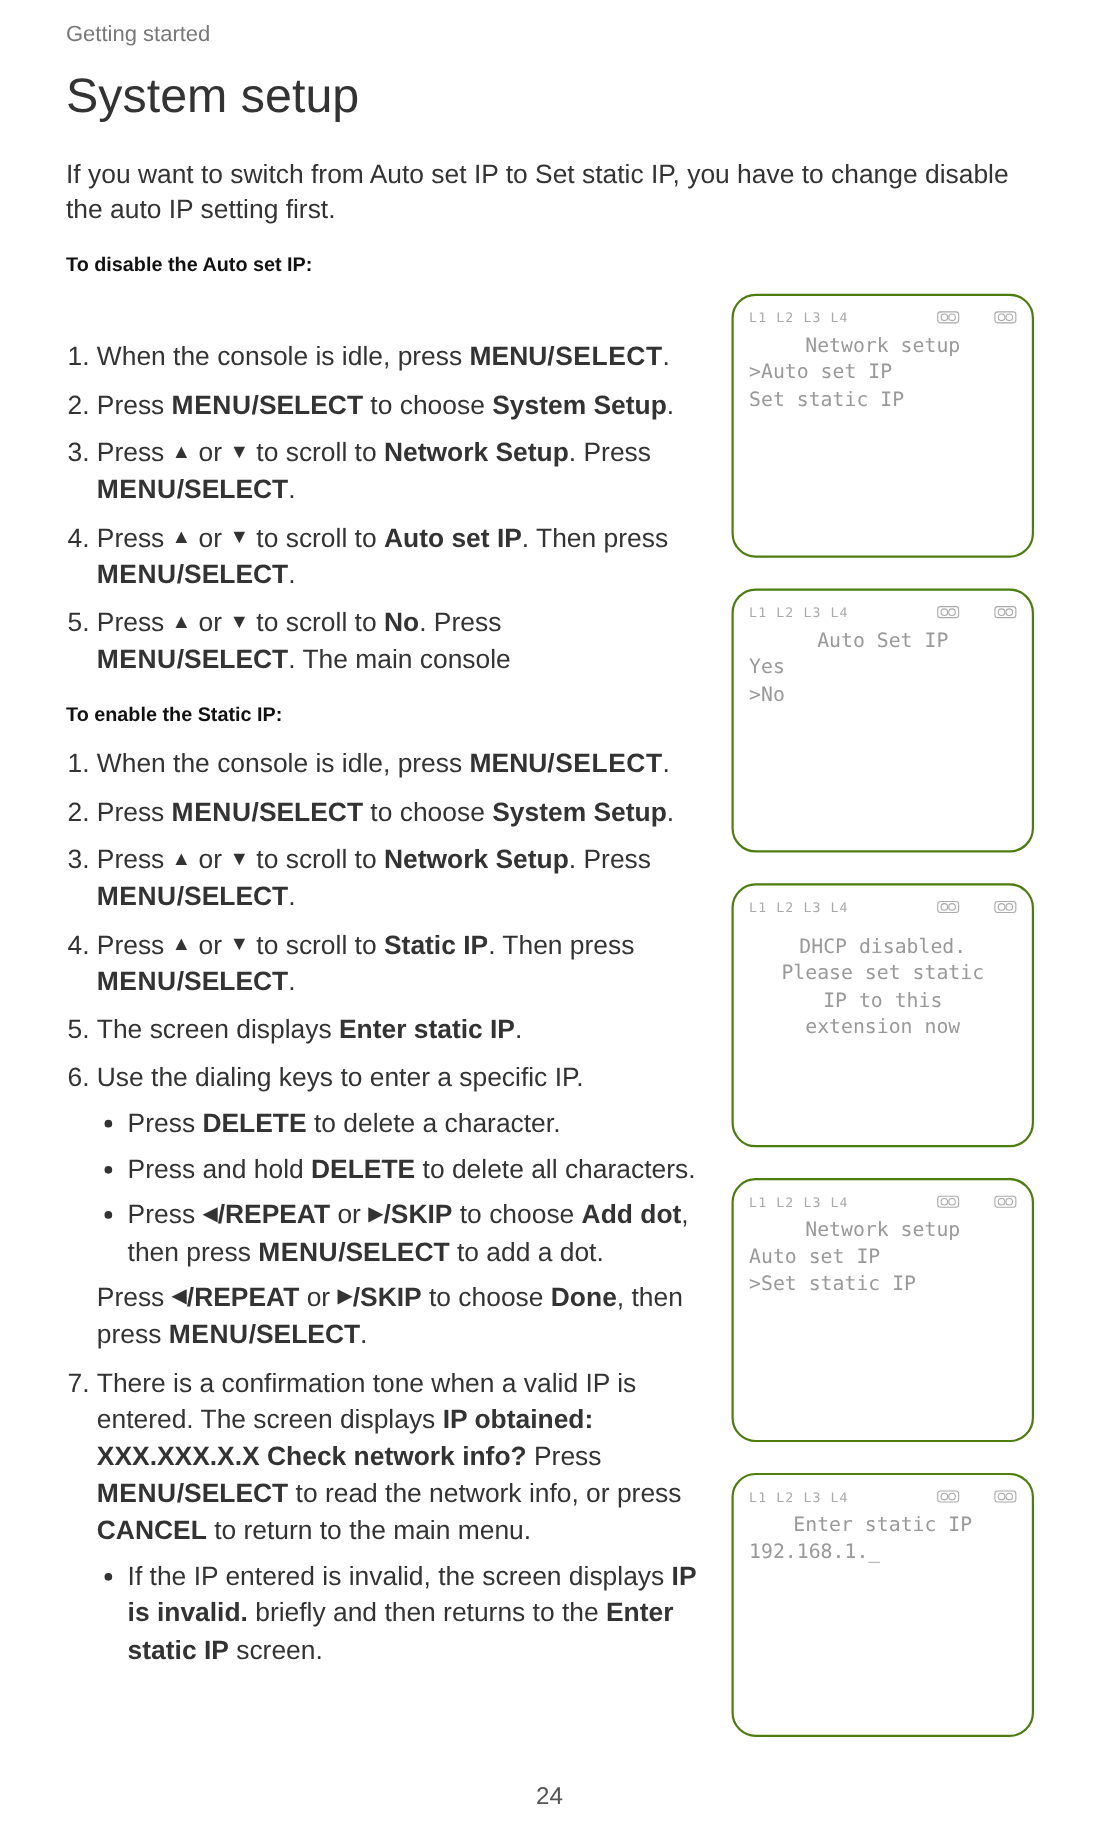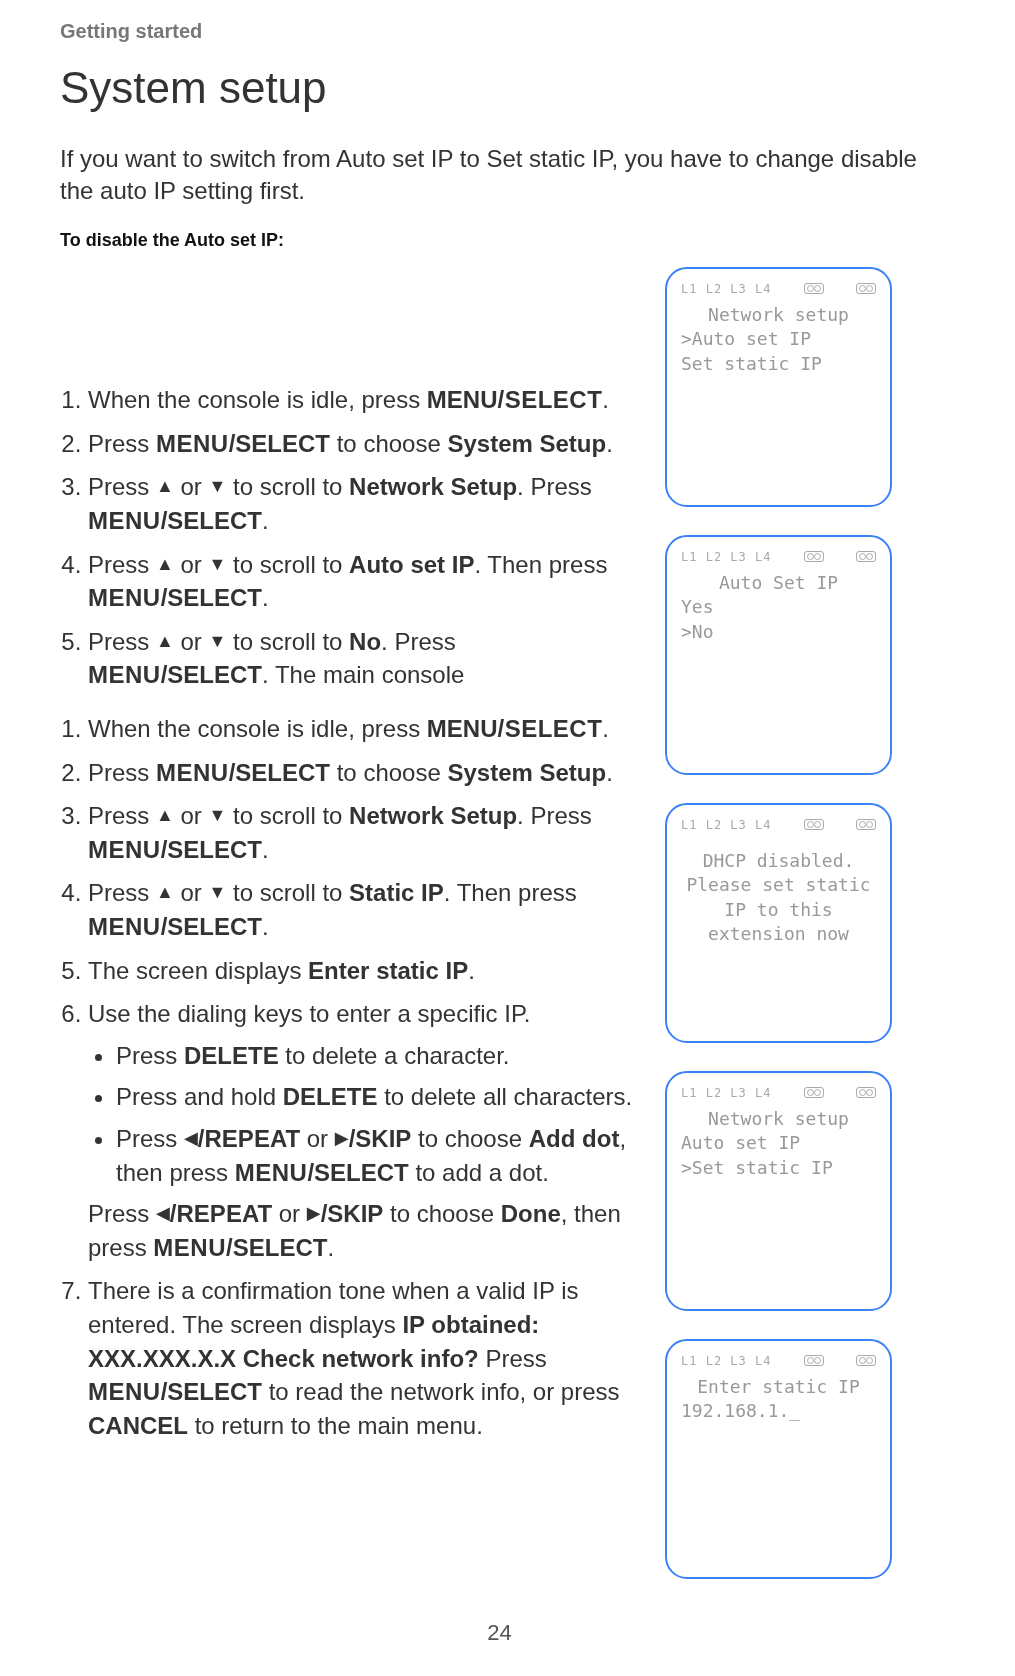--- a/index.html
+++ b/index.html
@@ -7,21 +7,21 @@
     width: 1015px;
     height: 1676px;
     background: #fff;
     color: #333;
     font-family: Arial, Helvetica, sans-serif;
     position: relative;
     padding: 20px 60px 0 60px;
   }
   .header {
     font-size: 20px;
-    font-weight: 700;
+    font-weight: 400;
     color: #777;
     margin-bottom: 8px;
   }
   .title {
     font-size: 44px;
     font-weight: 300;
     color: #333;
     margin-top: 20px;
     margin-bottom: 30px;
   }
@@ -73,23 +73,23 @@
   .tri {
     display: inline-block;
     font-size: 18px;
     position: relative;
     top: -3px;
   }
   .underline { }
 
   
   .screen {
-    border: 2px solid #3b82f6;
+    border: 2px solid #4d7c0f;
     border-radius: 22px;
-    width: 227px;
+    width: 275px;
     height: 240px;
     padding: 12px 14px;
     font-family: "DejaVu Sans Mono", "Lucida Console", monospace;
     color: #999;
     font-size: 18px;
     line-height: 1.35;
   }
   .screen .icons {
     display: flex;
     gap: 8px;
@@ -150,20 +150,21 @@
         <span>Press </span><span class="tri">▲</span><span> or </span><span class="tri">▼</span><span> to scroll to </span><span class="bold">Network Setup</span><span>. Press </span><span class="bold sc">MENU</span><span class="bold">/SELECT</span><span>.</span>
       </li>
       <li>
         <span>Press </span><span class="tri">▲</span><span> or </span><span class="tri">▼</span><span> to scroll to </span><span class="bold">Auto set IP</span><span>. Then press </span><span class="bold sc">MENU</span><span class="bold">/SELECT</span><span>.</span>
       </li>
       <li>
         <span>Press </span><span class="tri">▲</span><span> or </span><span class="tri">▼</span><span> to scroll to </span><span class="bold">No</span><span>. Press </span><span class="bold sc">MENU</span><span class="bold">/SELECT</span><span>. The main console</span>
       </li>
     </ol>
 
+    <div class="section-head">To enable the Static IP:</div>
 
     <ol class="steps">
       <li>
         <span>When the console is idle, press </span><span class="bold">MENU</span><span class="bold sc">/SELECT</span><span>.</span>
       </li>
       <li>
         <span>Press </span><span class="bold sc">MENU</span><span class="bold">/SELECT</span><span> to choose </span><span class="bold">System Setup</span><span>.</span>
       </li>
       <li>
         <span>Press </span><span class="tri">▲</span><span> or </span><span class="tri">▼</span><span> to scroll to </span><span class="bold">Network Setup</span><span>. Press </span><span class="bold sc">MENU</span><span class="bold">/SELECT</span><span>.</span>
@@ -186,20 +187,25 @@
           <li>
             <span>Press </span><span class="tri">◀</span><span class="bold">/REPEAT</span><span> or </span><span class="tri">▶</span><span class="bold">/SKIP</span><span> to choose </span><span class="bold">Add dot</span><span>, then press </span><span class="bold sc">MENU</span><span class="bold">/SELECT</span><span> to add a dot.</span>
           </li>
         </ul>
         <div style="margin-top:6px;">
           <span>Press </span><span class="tri">◀</span><span class="bold">/REPEAT</span><span> or </span><span class="tri">▶</span><span class="bold">/SKIP</span><span> to choose </span><span class="bold">Done</span><span>, then press </span><span class="bold sc">MENU</span><span class="bold">/SELECT</span><span>.</span>
         </div>
       </li>
       <li>
         <span>There is a confirmation tone when a valid IP is entered. The screen displays </span><span class="bold">IP obtained: XXX.XXX.X.X Check network info?</span><span> Press </span><span class="bold sc">MENU</span><span class="bold">/SELECT</span><span> to read the network info, or press </span><span class="bold">CANCEL</span><span> to return to the main menu.</span>
+        <ul class="sub">
+          <li>
+            <span>If the IP entered is invalid, the screen displays </span><span class="bold">IP is invalid.</span><span> briefly and then returns to the </span><span class="bold">Enter static IP</span><span> screen.</span>
+          </li>
+        </ul>
       </li>
     </ol>
   </div>
 
   <div class="right">
 
     <div class="screen">
       <div class="icons">
         <span>L1 L2 L3 L4</span>
         <span class="spacer"></span><span class="tape"></span>&nbsp;&nbsp;<span class="tape"></span>

